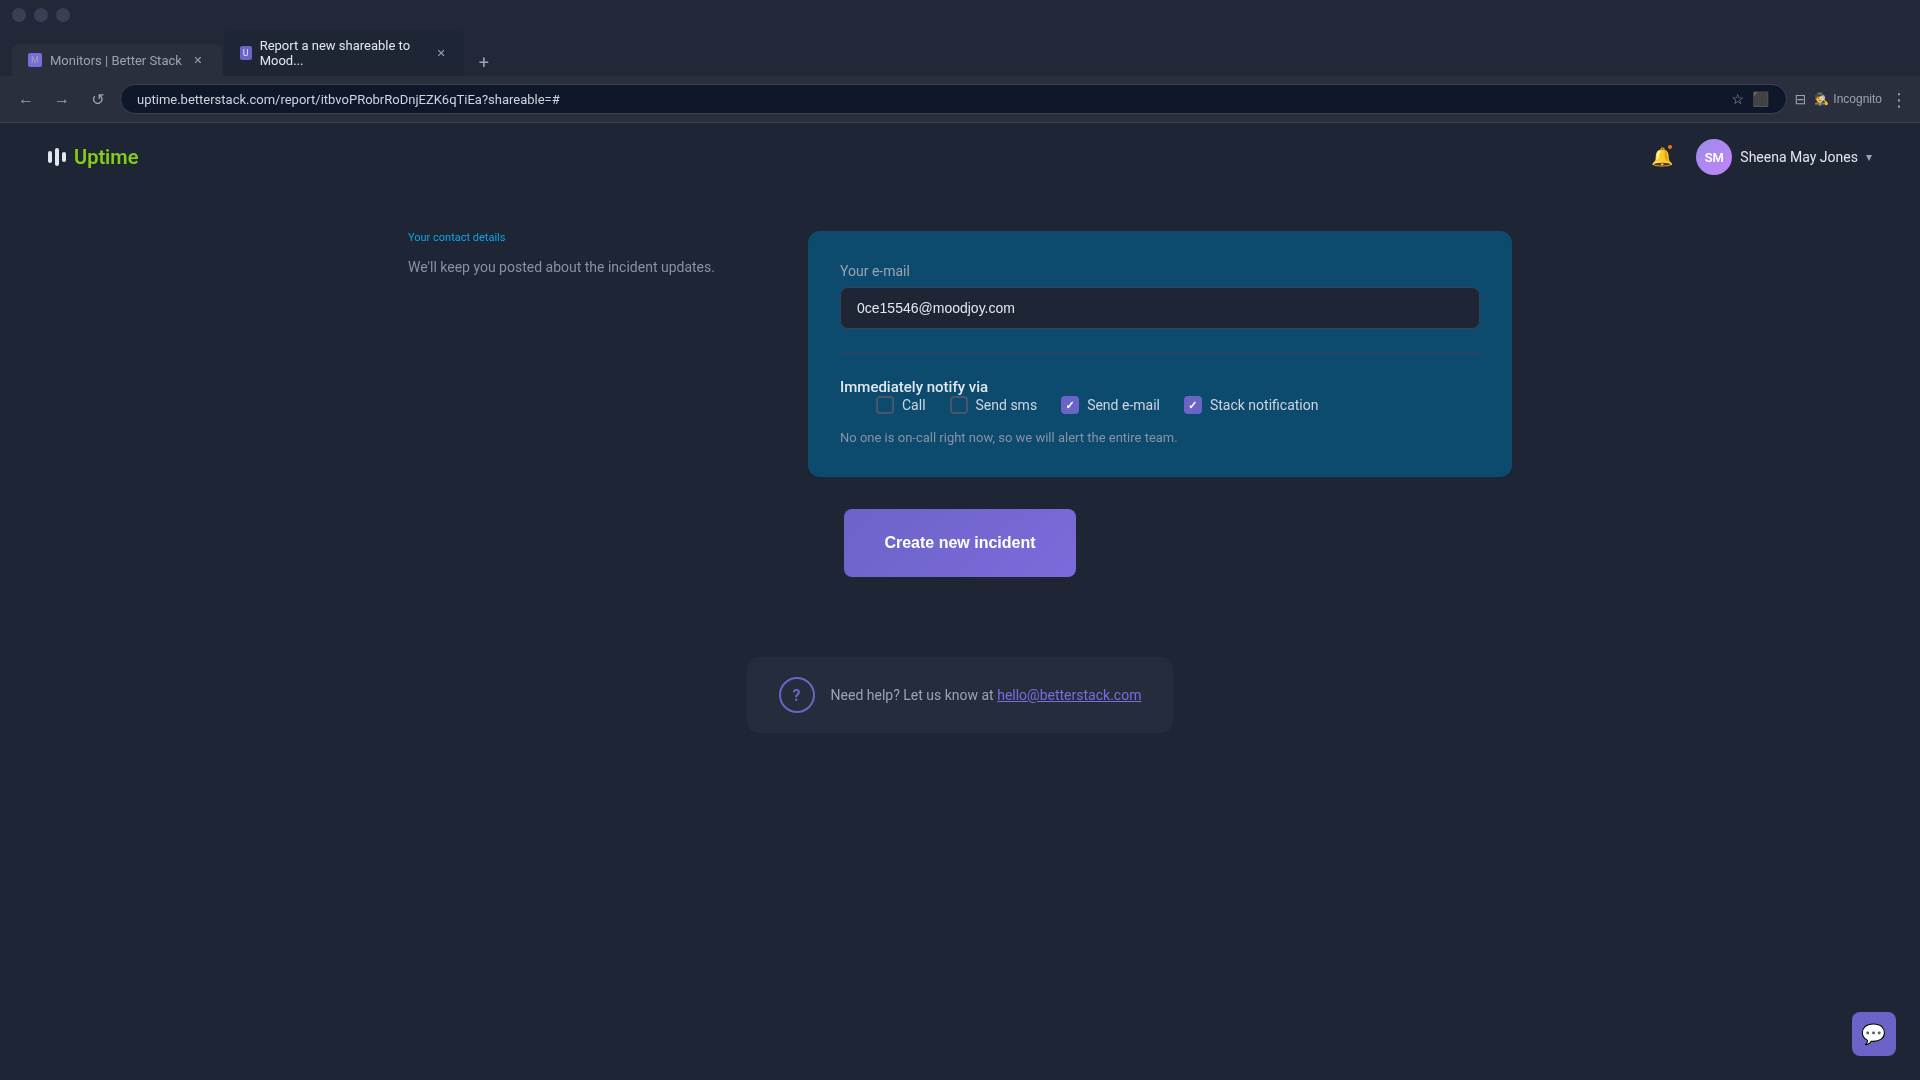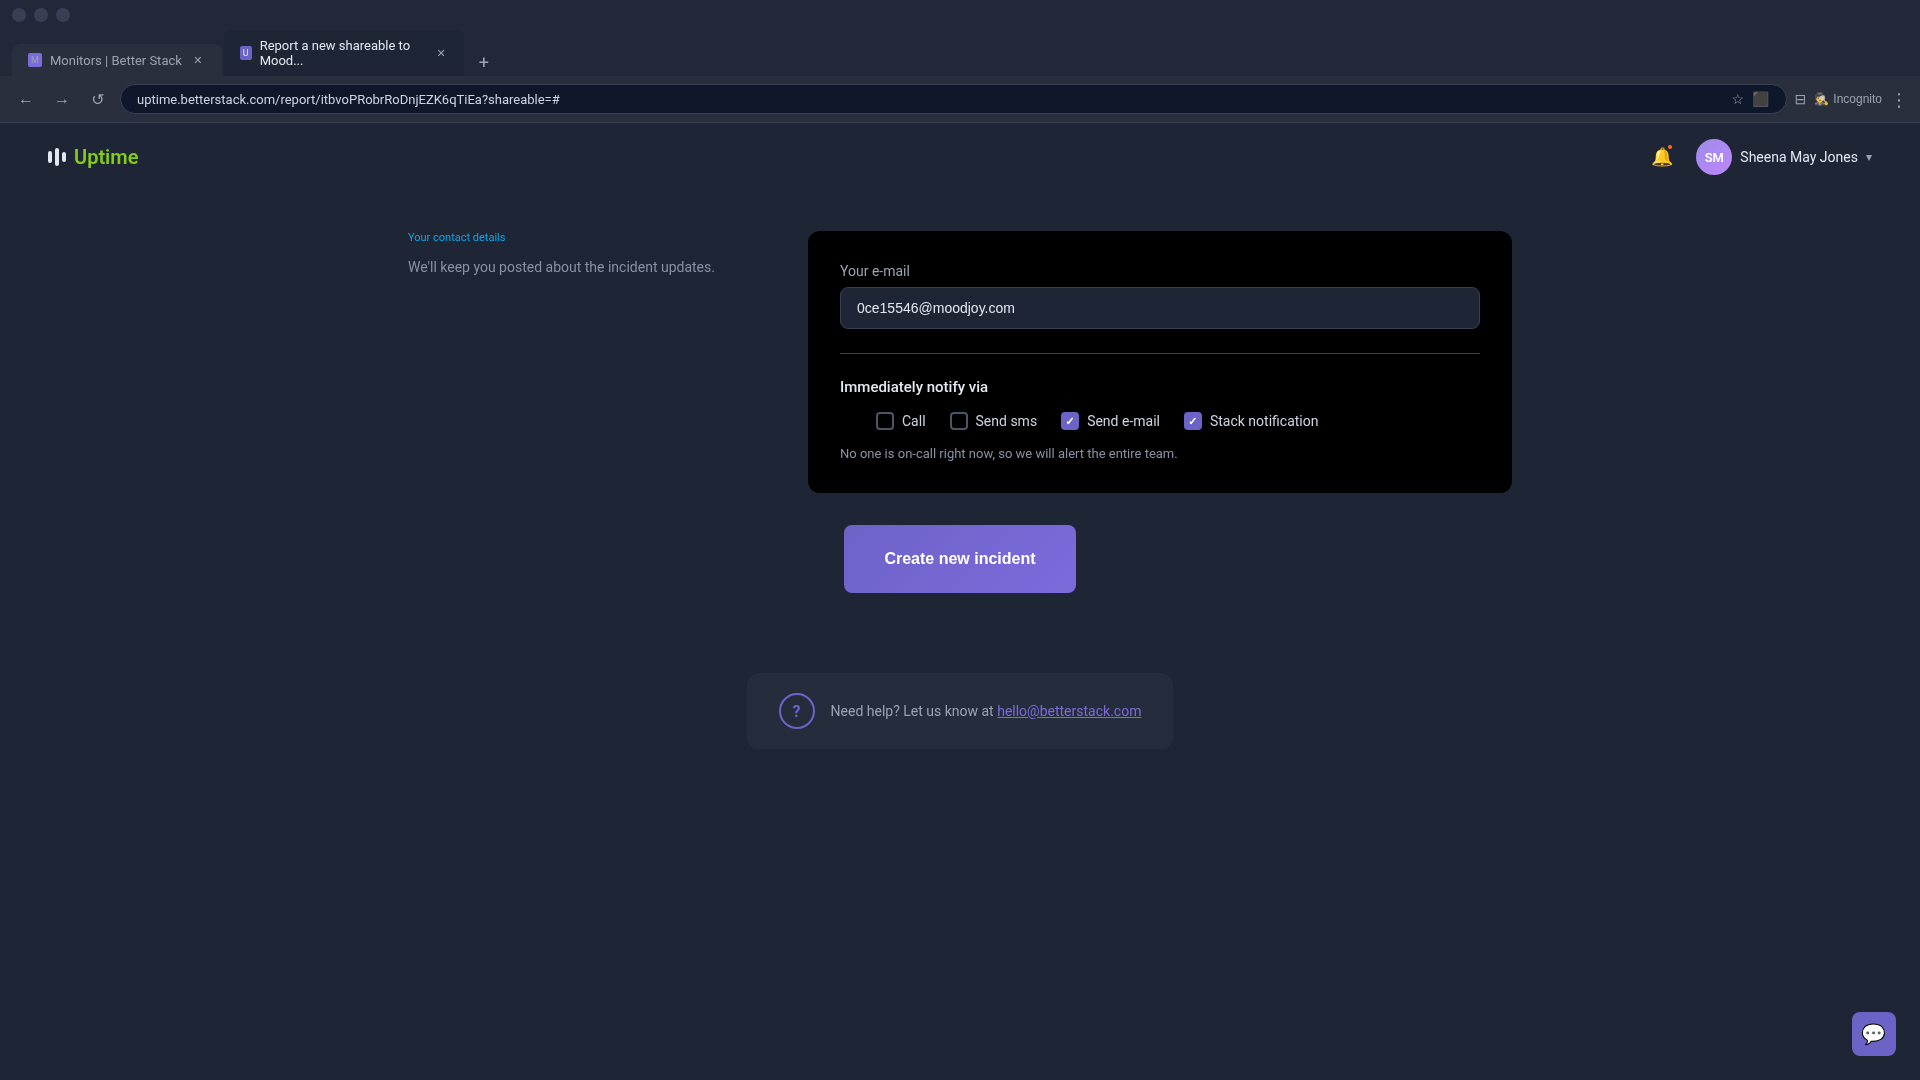--- a/index.html
+++ b/index.html
@@ -293,21 +293,21 @@
       color: #8892a4;
       line-height: 1.6;
     }
 
     .section-gap {
       height: 80px;
     }
 
     
     .card {
-      background: #000000;
+      background: #0c4a6e;
       border-radius: 12px;
       padding: 32px;
       margin-bottom: 0;
     }
 
     .form-label {
       font-size: 14px;
       color: #9aa3b2;
       margin-bottom: 8px;
       display: block;
@@ -327,21 +327,20 @@
     .divider {
       height: 1px;
       background: #3a4054;
       margin: 24px 0;
     }
 
     .notify-section-title {
       font-size: 15px;
       font-weight: 500;
       color: #e2e8f0;
-      margin-bottom: 16px;
     }
 
     .checkboxes-row {
       display: flex;
       align-items: center;
       gap: 24px;
       flex-wrap: wrap;
       margin-left: 36px;
     }
 

